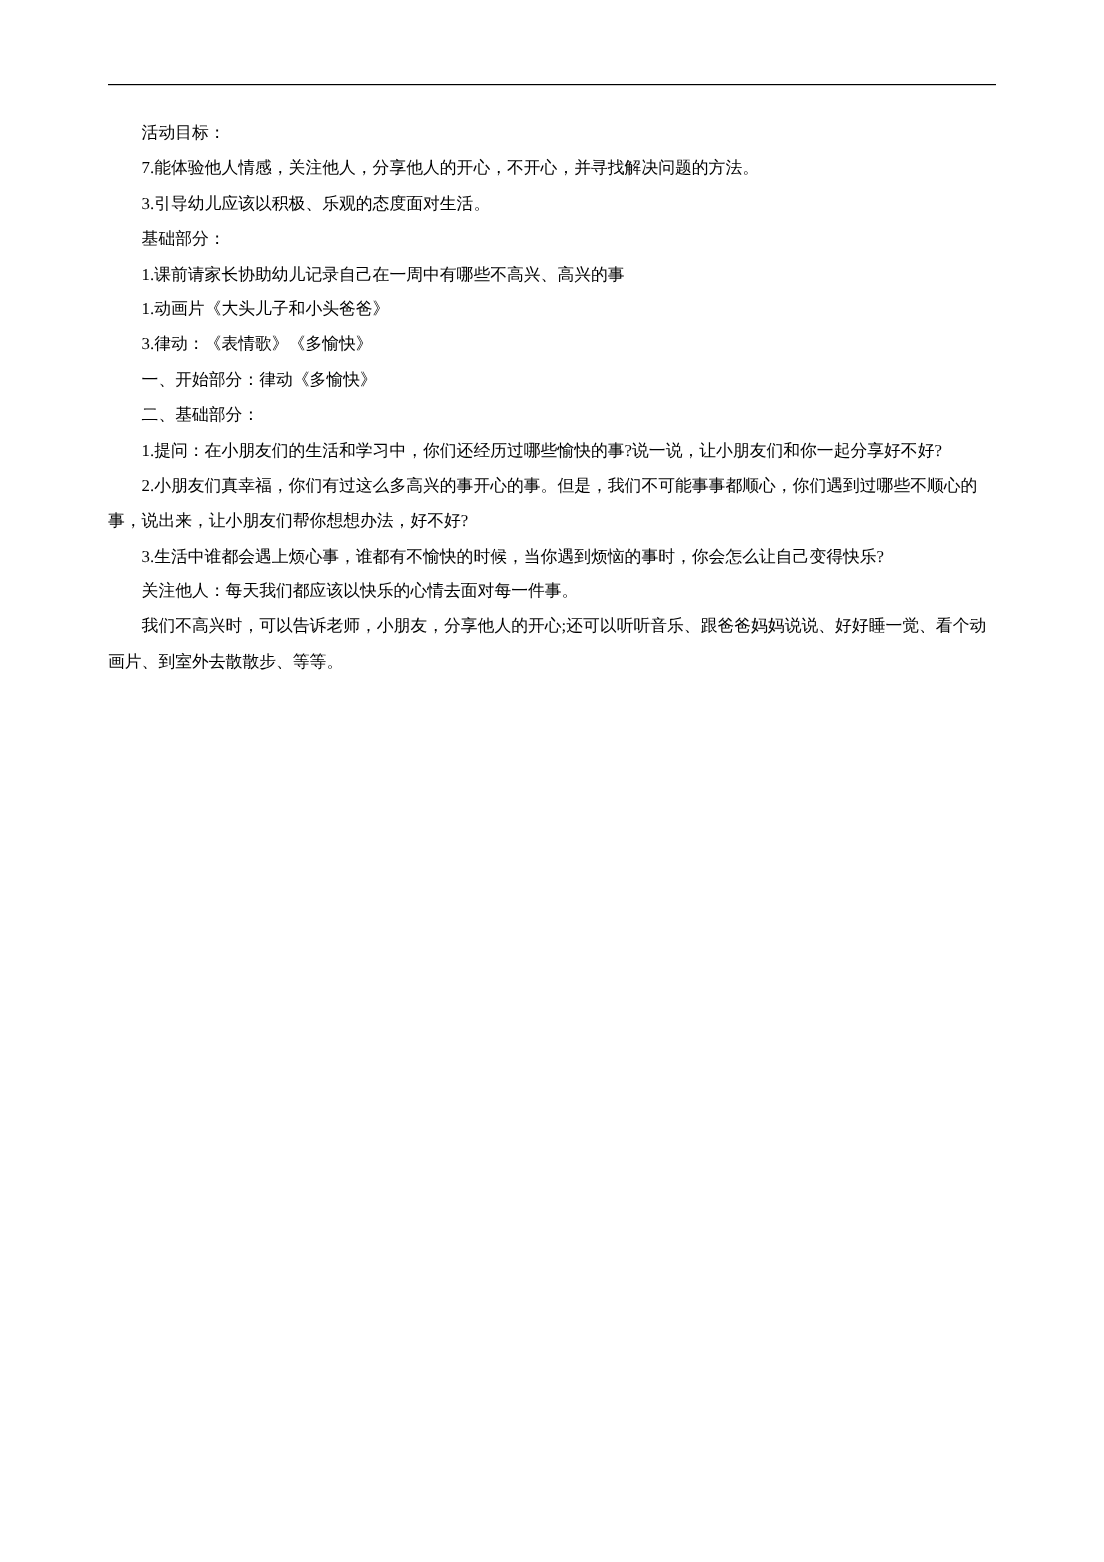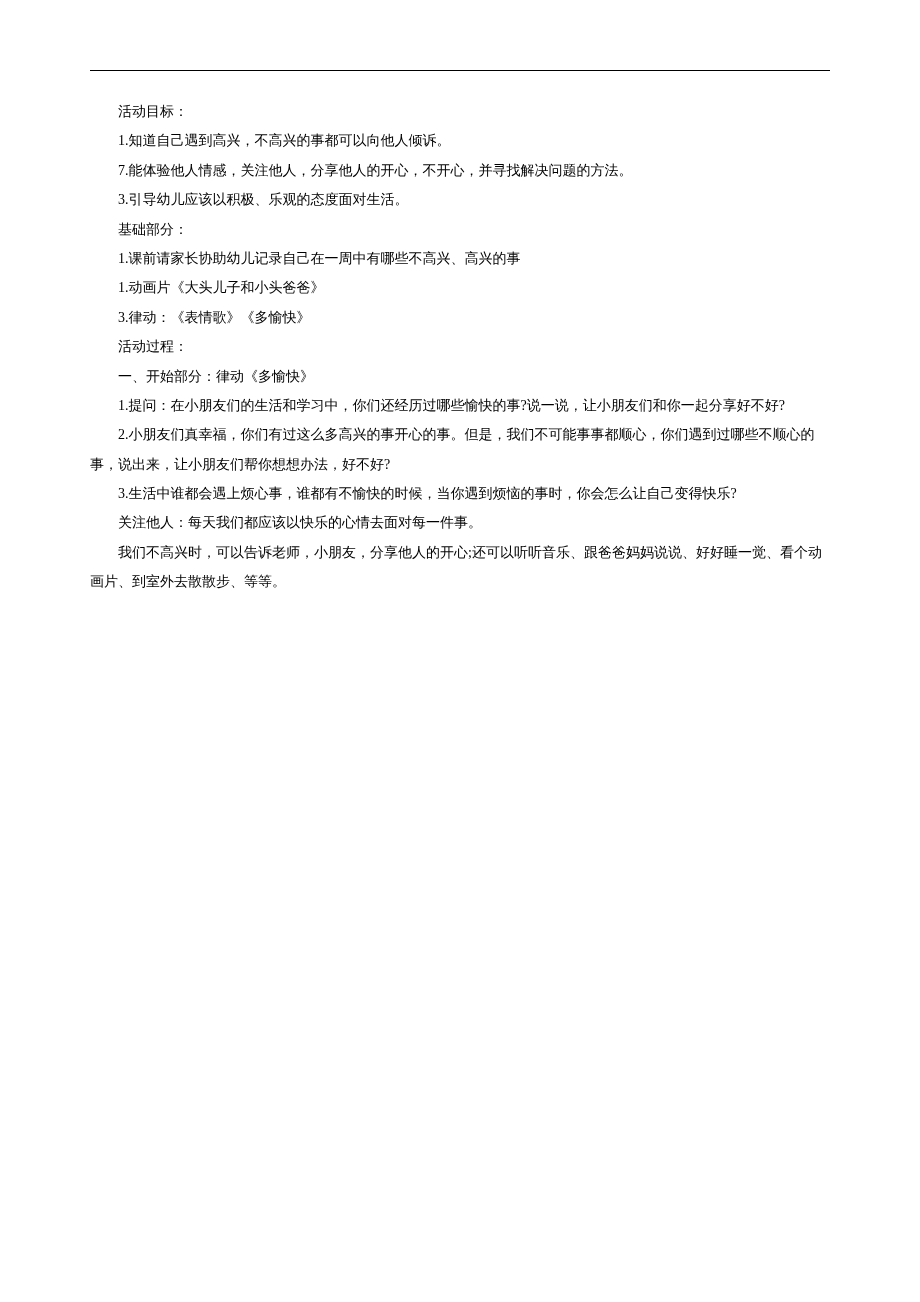--- a/index.html
+++ b/index.html
@@ -30,31 +30,30 @@
     margin: 0;
   }
 </style>
 </head>
 <body>
 
 <div class="page">
   <div class="divider"></div>
 
   <p class="para">活动目标：</p>
-  <p class="para">1.知道自己遇到高兴，不高兴的事都可以向他人倾诉。</p>
   <p class="para">7.能体验他人情感，关注他人，分享他人的开心，不开心，并寻找解决问题的方法。</p>
   <p class="para">3.引导幼儿应该以积极、乐观的态度面对生活。</p>
 
   <p class="para">基础部分：</p>
   <p class="para">1.课前请家长协助幼儿记录自己在一周中有哪些不高兴、高兴的事</p>
   <p class="para">1.动画片《大头儿子和小头爸爸》</p>
   <p class="para">3.律动：《表情歌》《多愉快》</p>
 
-  <p class="para">活动过程：</p>
   <p class="para">一、开始部分：律动《多愉快》</p>
 
+  <p class="para">二、基础部分：</p>
   <p class="para">1.提问：在小朋友们的生活和学习中，你们还经历过哪些愉快的事?说一说，让小朋友们和你一起分享好不好?</p>
   <p class="para-wrap">2.小朋友们真幸福，你们有过这么多高兴的事开心的事。但是，我们不可能事事都顺心，你们遇到过哪些不顺心的事，说出来，让小朋友们帮你想想办法，好不好?</p>
   <p class="para">3.生活中谁都会遇上烦心事，谁都有不愉快的时候，当你遇到烦恼的事时，你会怎么让自己变得快乐?</p>
 
   <p class="para">关注他人：每天我们都应该以快乐的心情去面对每一件事。</p>
   <p class="para-wrap">我们不高兴时，可以告诉老师，小朋友，分享他人的开心;还可以听听音乐、跟爸爸妈妈说说、好好睡一觉、看个动画片、到室外去散散步、等等。</p>
 </div>
 
 </body></html>

